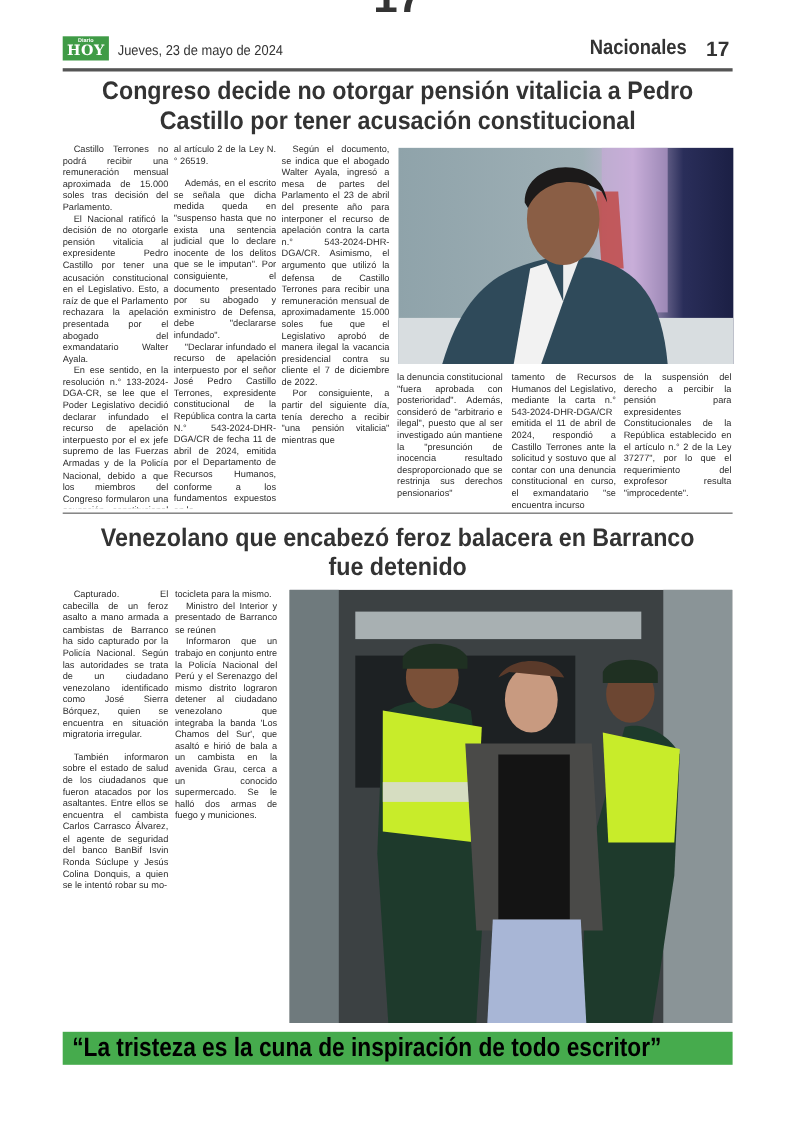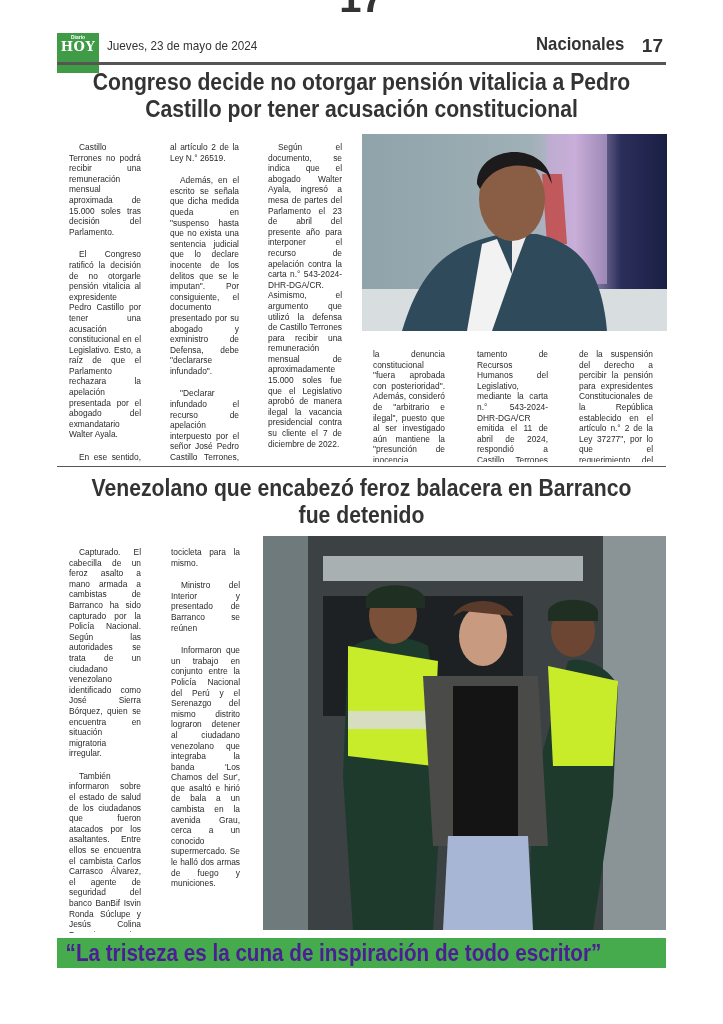--- a/index.html
+++ b/index.html
@@ -1,35 +1,35 @@
 <!DOCTYPE html>
 <html><head>
   <meta charset="utf-8">
   <style>
     html, body { margin: 0; padding: 0; background: #ffffff; }
     body { width: 723px; height: 1024px; position: relative; overflow: hidden; font-family: "Liberation Sans", sans-serif; color: #2a2a2a; }
     .top-pagenum { position: absolute; left: 0; width: 723px; top: -22px; text-align: center; font-size: 40px; font-weight: bold; color: #333; line-height: 40px; }
     .header { position: absolute; left: 57px; top: 32px; width: 609px; height: 26px; }
-    .logo { position: absolute; left: 0; top: 1px; width: 42px; height: 40px; background: #3f9b46; color: #fff; text-align: center; }
+    .logo { position: absolute; left: 0; top: 1px; width: 42px; height: 22px; background: #3f9b46; color: #fff; text-align: center; }
     .logo .small { font-size: 5px; font-weight: bold; line-height: 6px; display: block; padding-top: 1px; }
     .logo .big { font-family: "DejaVu Serif", serif; font-size: 13px; font-weight: bold; line-height: 13px; display: block; letter-spacing: 0.5px; }
     .date { position: absolute; left: 50px; top: 6px; font-size: 13px; color: #333; transform: scaleX(0.9); transform-origin: left; }
     .section { position: absolute; right: 42px; top: 1px; font-size: 19px; font-weight: bold; color: #333; transform: scaleX(0.88); transform-origin: right; }
     .pnum { position: absolute; right: 3px; top: 3px; font-size: 19px; font-weight: bold; color: #333; }
     .rule-top { position: absolute; left: 57px; top: 62px; width: 609px; height: 3px; background: #555; }
     .headline { position: absolute; left: 57px; width: 609px; text-align: center; font-weight: bold; font-size: 23px; line-height: 27px; color: #333; transform: scaleX(0.92); transform-origin: center; }
     .h1 { top: 69px; }
     .h2 { top: 475px; }
     .cols { position: absolute; font-size: 8.4px; line-height: 10.6px; color: #2a2a2a; text-align: justify; hyphens: auto; }
-    .cols p { margin: 12px; text-indent: 10px; }
+    .cols p { margin: 0; text-indent: 10px; }
     .cols p.gap { margin-top: 10px; }
     .col { position: absolute; overflow: hidden; }
     .photo { position: absolute; overflow: hidden; }
     .rule-mid { position: absolute; left: 57px; top: 466px; width: 609px; height: 1px; background: #555; }
-    .quote { position: absolute; left: 57px; top: 938px; width: 609px; height: 30px; background: #46ab4d; color: #4c1d95; font-weight: bold; font-size: 24px; line-height: 30px; white-space: nowrap; }
+    .quote { position: absolute; left: 57px; top: 938px; width: 609px; height: 30px; background: #46ab4d; color: #000000; font-weight: bold; font-size: 24px; line-height: 30px; white-space: nowrap; }
     .quote span { display: inline-block; transform: scaleX(0.86); transform-origin: left; padding-left: 10px; }
   </style>
 </head>
 <body>
 
 <div class="top-pagenum">17</div>
 
 <div class="header">
   <div class="logo">
     <span class="small">Diario</span>
@@ -39,21 +39,21 @@
   <div class="section">Nacionales</div>
   <div class="pnum">17</div>
 </div>
 <div class="rule-top"></div>
 
 <div class="headline h1">Congreso decide no otorgar pensión vitalicia a Pedro Castillo por tener acusación constitucional</div>
 
 <div class="cols">
   <div class="col" style="left:57px;top:130px;width:96px;height:332px;">
     <p>Castillo Terrones no podrá recibir una remuneración mensual aproximada de 15.000 soles tras decisión del Parlamento.</p>
-    <p>El Congreso ratificó la decisión de no otorgarle pensión vitalicia al expresidente Pedro Castillo por tener una acusación constitucional en el Legislativo. Esto, a raíz de que el Parlamento rechazara la apelación presentada por el abogado del exmandatario Walter Ayala.</p>
+    <p>El Nacional ratificó la decisión de no otorgarle pensión vitalicia al expresidente Pedro Castillo por tener una acusación constitucional en el Legislativo. Esto, a raíz de que el Parlamento rechazara la apelación presentada por el abogado del exmandatario Walter Ayala.</p>
     <p>En ese sentido, en la resolución n.° 133-2024-DGA-CR, se lee que el Poder Legislativo decidió declarar infundado el recurso de apelación interpuesto por el ex jefe supremo de las Fuerzas Armadas y de la Policía Nacional, debido a que los miembros del Congreso formularon una acusación constitucional contra el expresidente conforme</p>
   </div>
   <div class="col" style="left:158px;top:130px;width:93px;height:332px;">
     <p style="text-indent:0">al artículo 2 de la Ley N.° 26519.</p>
     <p class="gap">Además, en el escrito se señala que dicha medida queda en "suspenso hasta que no exista una sentencia judicial que lo declare inocente de los delitos que se le imputan". Por consiguiente, el documento presentado por su abogado y exministro de Defensa, debe "declararse infundado".</p>
     <p>"Declarar infundado el recurso de apelación interpuesto por el señor José Pedro Castillo Terrones, expresidente constitucional de la República contra la carta N.° 543-2024-DHR-DGA/CR de fecha 11 de abril de 2024, emitida por el Departamento de Recursos Humanos, conforme a los fundamentos expuestos en la</p>
   </div>
   <div class="col" style="left:256px;top:130px;width:98px;height:332px;">
     <p>Según el documento, se indica que el abogado Walter Ayala, ingresó a mesa de partes del Parlamento el 23 de abril del presente año para interponer el recurso de apelación contra la carta n.° 543-2024-DHR-DGA/CR. Asimismo, el argumento que utilizó la defensa de Castillo Terrones para recibir una remuneración mensual de aproximadamente 15.000 soles fue que el Legislativo aprobó de manera ilegal la vacancia presidencial contra su cliente el 7 de diciembre de 2022.</p>
     <p>Por consiguiente, a partir del siguiente día, tenía derecho a recibir "una pensión vitalicia" mientras que</p>

